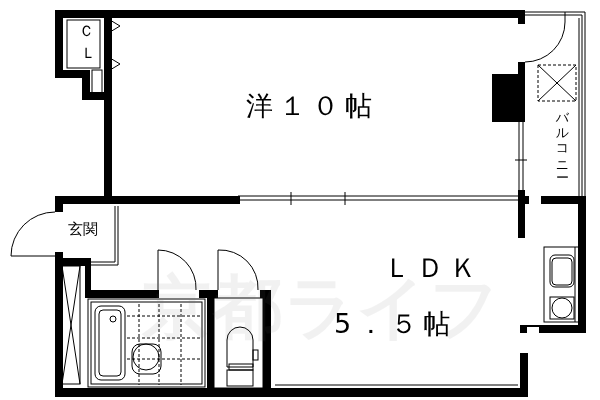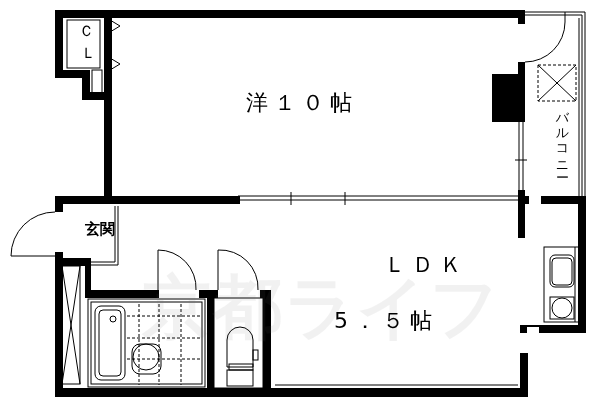--- a/index.html
+++ b/index.html
@@ -1,19 +1,19 @@
 <!DOCTYPE html>
 <html><head>
   <meta charset="utf-8">
   <style>
     html, body { margin: 0; padding: 0; background: #ffffff; }
     body { width: 600px; height: 400px; position: relative; overflow: hidden; font-family: "DejaVu Sans", sans-serif; }
     #plan { position: absolute; left: 0; top: 0; }
     .label { position: absolute; color: #000; white-space: nowrap; font-family: "DejaVu Sans", sans-serif; }
-    .room-label { font-size: 22px; letter-spacing: 6px; }
+    .room-label { font-size: 27px; letter-spacing: 6px; }
     .small-label { font-size: 15px; }
     .vert-label { font-size: 13px; writing-mode: vertical-rl; letter-spacing: 2px; }
     .watermark { position: absolute; font-size: 69px; font-weight: bold; color: #737373; opacity: 0.09; white-space: nowrap; font-family: "DejaVu Sans", sans-serif; letter-spacing: 2px; }
   </style>
 </head>
 <body>
 
 <svg id="plan" width="600" height="400" viewBox="0 0 600 400">
 
   <g fill="#000">
@@ -155,14 +155,14 @@
   </g>
 </svg>
 
 <div class="watermark" style="left:142px; top:262px;">京都ライフ</div>
 
 <div class="label room-label" style="left:246px; top:88px;">洋１０帖</div>
 <div class="label room-label" style="left:338px; top:250px;margin-left:46px;">ＬＤＫ</div>
 <div class="label room-label" style="left:334px; top:306px;">5．５帖</div>
 <div class="label small-label" style="left:79px; top:22px;">Ｃ</div>
 <div class="label small-label" style="left:81px; top:44px;">Ｌ</div>
-<div class="label small-label" style="left:85px; top:220px;font-weight:bold;">玄関</div>
+<div class="label small-label" style="left:68px; top:220px;">玄関</div>
 <div class="label vert-label" style="left:553px; top:103px;">バルコニー</div>
 
 </body></html>

